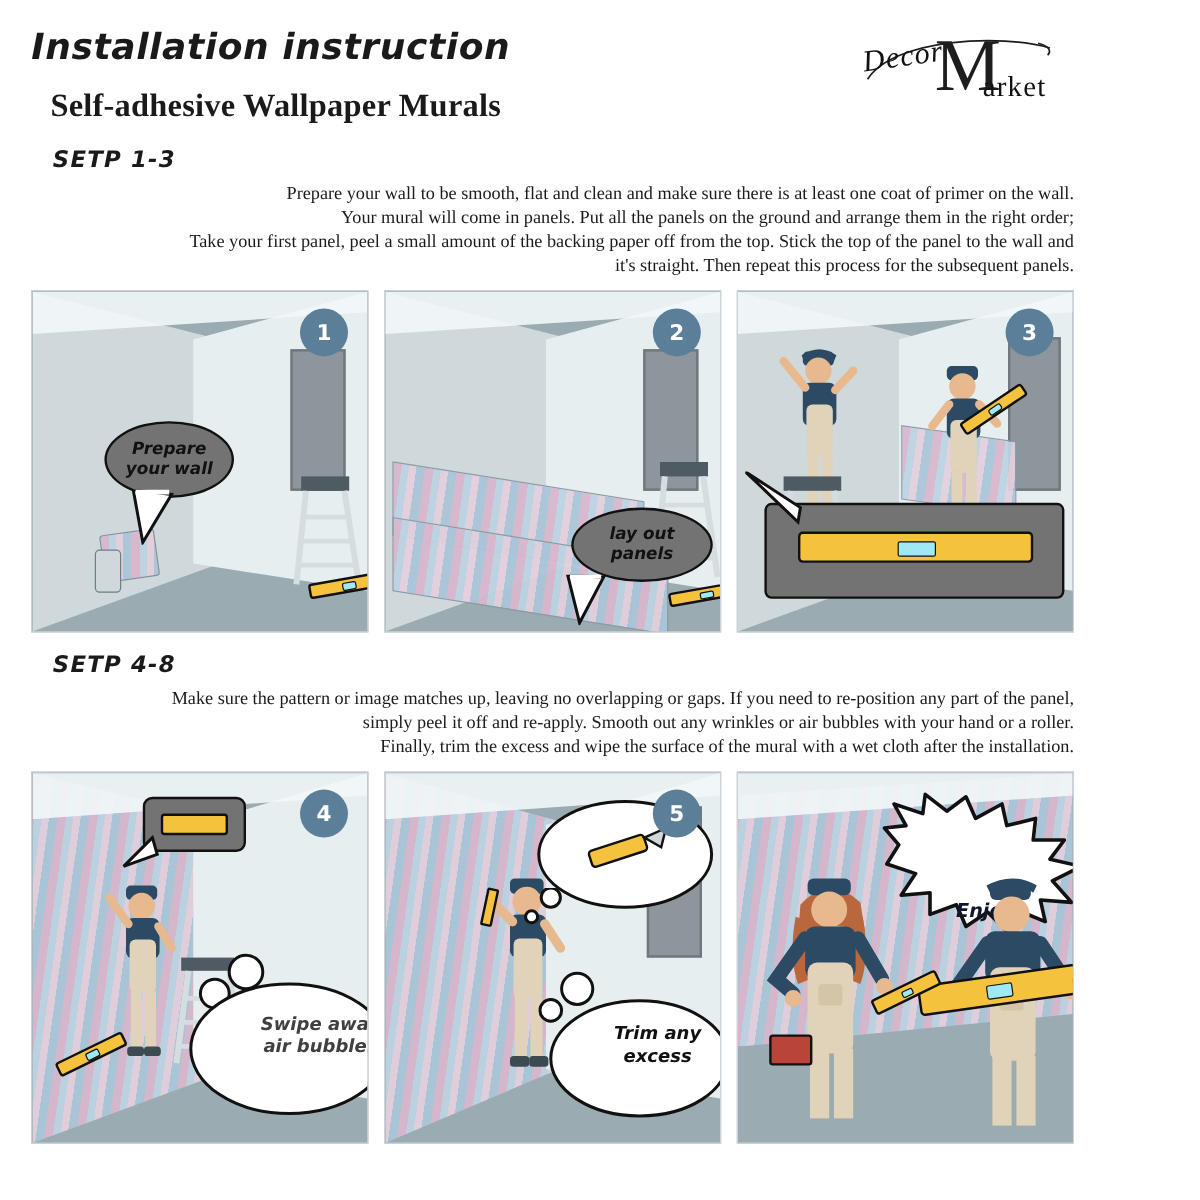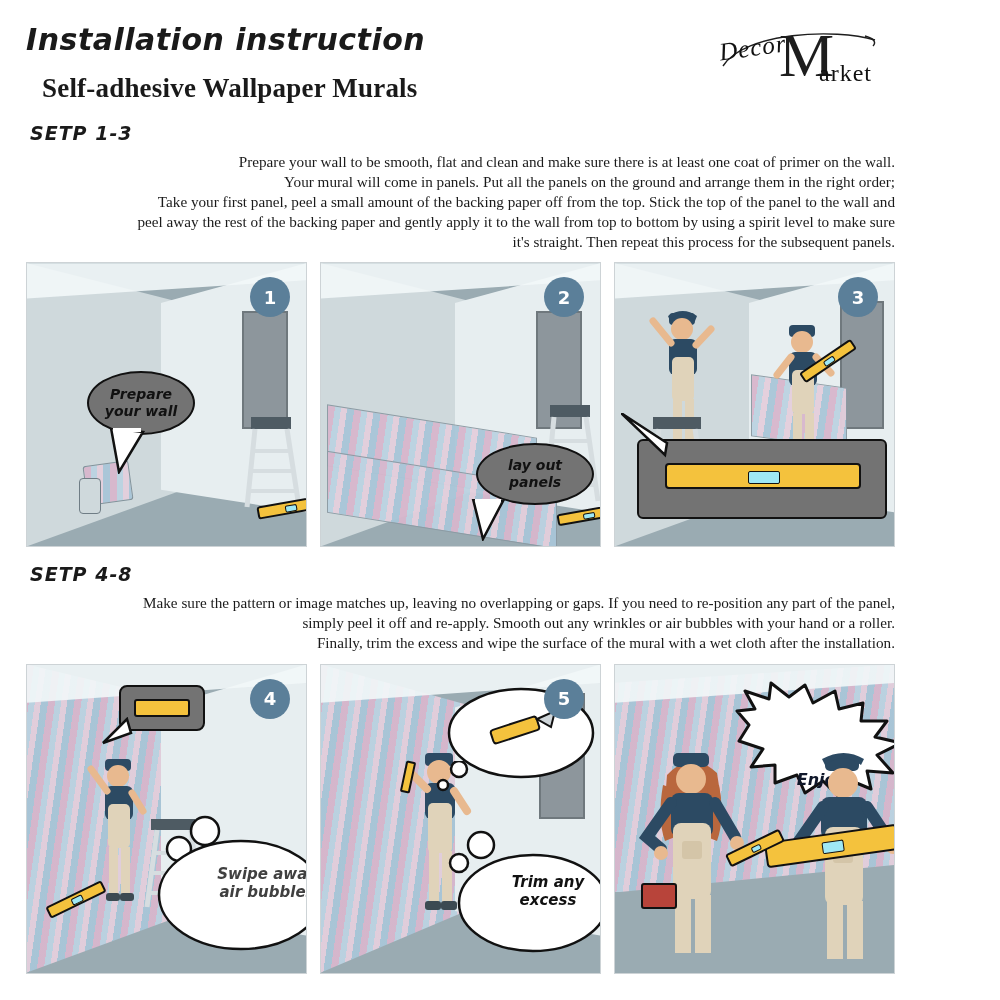--- a/index.html
+++ b/index.html
@@ -57,21 +57,21 @@
   }
   .logo .swoosh {
     position:absolute; left:14px; top:8px; width:170px; height:58px;
   }
 
   
   .step-head {
     font-family:"DejaVu Sans", sans-serif;
     font-style:italic; font-weight:bold;
     font-size:19px; letter-spacing:1px;
-    margin:16px 0 8px 4px;
+    margin:16px 0 8px 18px;
   }
   .body-text {
     font-size:15.2px; line-height:1.32;
     margin:0 0 4px 2px;
     max-width:960px;
   }
   .body-text p { margin:0;text-align:right; }
 
   
   .row { display:flex; gap:13px; margin-top:10px; }
@@ -174,21 +174,20 @@
       <div class="decor">Decor</div>
       <div class="arket">arket</div>
     </div>
   </div>
 
   <div class="step-head">SETP 1-3</div>
   <div class="body-text">
     <p>Prepare your wall to be smooth, flat and clean and make sure there is at least one coat of primer on the wall.</p>
     <p>Your mural will come in panels. Put all the panels on the ground and arrange them in the right order;</p>
     <p>Take your first panel, peel a small amount of the backing paper off from the top. Stick the top of the panel to the wall and</p>
-    <p>peel away the rest of the backing paper and gently apply it to the wall from top to bottom by using a spirit level to make sure</p>
     <p>it's straight. Then repeat this process for the subsequent panels.</p>
   </div>
 
   <div class="row row1">
 
     <div class="panel">
       <div class="floor"></div>
       <div class="wall-left"></div>
       <div class="wall-back"></div>
       <div class="ceiling"></div>

